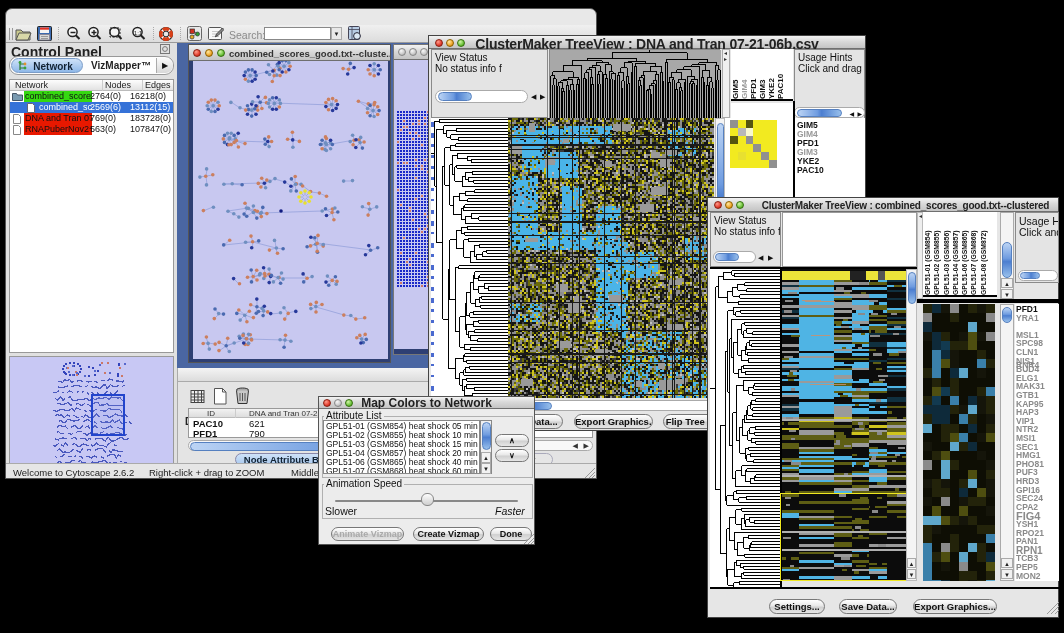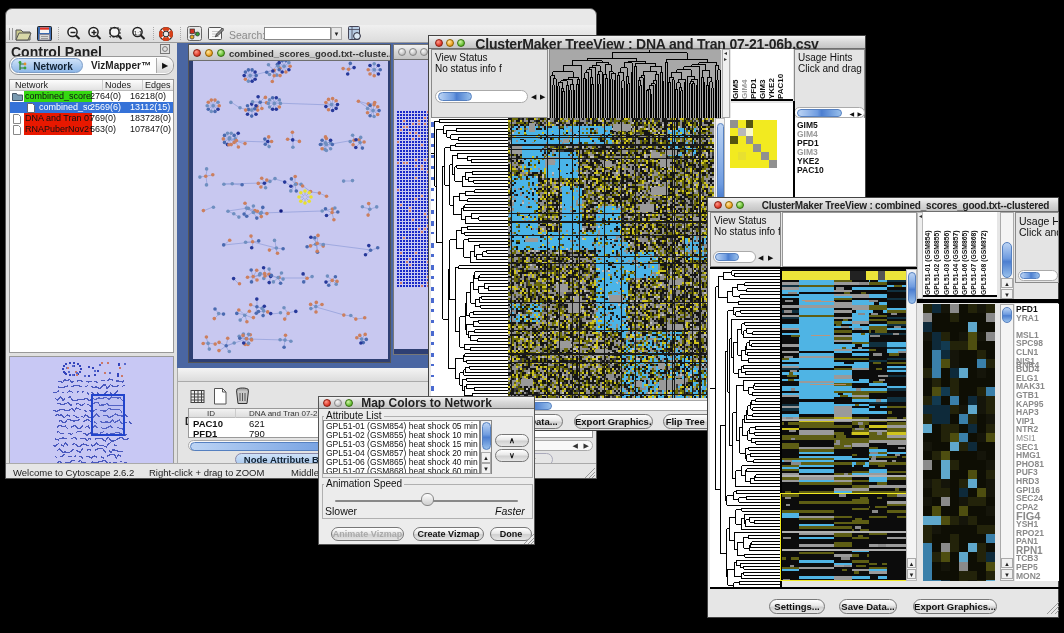--- a/index.html
+++ b/index.html
@@ -901,21 +901,21 @@
       <div style="position:absolute;left:1px;top:43.0px;font-size:8.5px;font-weight:bold;color:#8a8a8a;">CLN1</div>
       <div style="position:absolute;left:1px;top:51.6px;font-size:8.5px;font-weight:bold;color:#8a8a8a;">NIS1</div>
       <div style="position:absolute;left:1px;top:60.2px;font-size:8.5px;font-weight:bold;color:#8a8a8a;">BUD4</div>
       <div style="position:absolute;left:1px;top:68.8px;font-size:8.5px;font-weight:bold;color:#8a8a8a;">ELG1</div>
       <div style="position:absolute;left:1px;top:77.4px;font-size:8.5px;font-weight:bold;color:#8a8a8a;">MAK31</div>
       <div style="position:absolute;left:1px;top:86.0px;font-size:8.5px;font-weight:bold;color:#8a8a8a;">GTB1</div>
       <div style="position:absolute;left:1px;top:94.6px;font-size:8.5px;font-weight:bold;color:#8a8a8a;">KAP95</div>
       <div style="position:absolute;left:1px;top:103.2px;font-size:8.5px;font-weight:bold;color:#8a8a8a;">HAP3</div>
       <div style="position:absolute;left:1px;top:111.8px;font-size:8.5px;font-weight:bold;color:#8a8a8a;">VIP1</div>
       <div style="position:absolute;left:1px;top:120.4px;font-size:8.5px;font-weight:bold;color:#8a8a8a;">NTR2</div>
-      <div style="position:absolute;left:1px;top:129.0px;font-size:8.5px;font-weight:normal;color:#8a8a8a;">MSI1</div>
+      <div style="position:absolute;left:1px;top:129.0px;font-size:8.5px;font-weight:bold;color:#8a8a8a;">MSI1</div>
       <div style="position:absolute;left:1px;top:137.6px;font-size:8.5px;font-weight:bold;color:#8a8a8a;">SEC1</div>
       <div style="position:absolute;left:1px;top:146.2px;font-size:8.5px;font-weight:bold;color:#8a8a8a;">HMG1</div>
       <div style="position:absolute;left:1px;top:154.8px;font-size:8.5px;font-weight:bold;color:#8a8a8a;">PHO81</div>
       <div style="position:absolute;left:1px;top:163.4px;font-size:8.5px;font-weight:bold;color:#8a8a8a;">PUF3</div>
       <div style="position:absolute;left:1px;top:172.0px;font-size:8.5px;font-weight:bold;color:#8a8a8a;">HRD3</div>
       <div style="position:absolute;left:1px;top:180.6px;font-size:8.5px;font-weight:bold;color:#8a8a8a;">GPI16</div>
       <div style="position:absolute;left:1px;top:189.2px;font-size:8.5px;font-weight:bold;color:#8a8a8a;">SEC24</div>
       <div style="position:absolute;left:1px;top:197.8px;font-size:8.5px;font-weight:bold;color:#8a8a8a;">CPA2</div>
       <div style="position:absolute;left:1px;top:206.4px;font-size:11px;font-weight:bold;color:#8a8a8a;">FIG4</div>
       <div style="position:absolute;left:1px;top:215.0px;font-size:8.5px;font-weight:bold;color:#8a8a8a;">YSH1</div>

